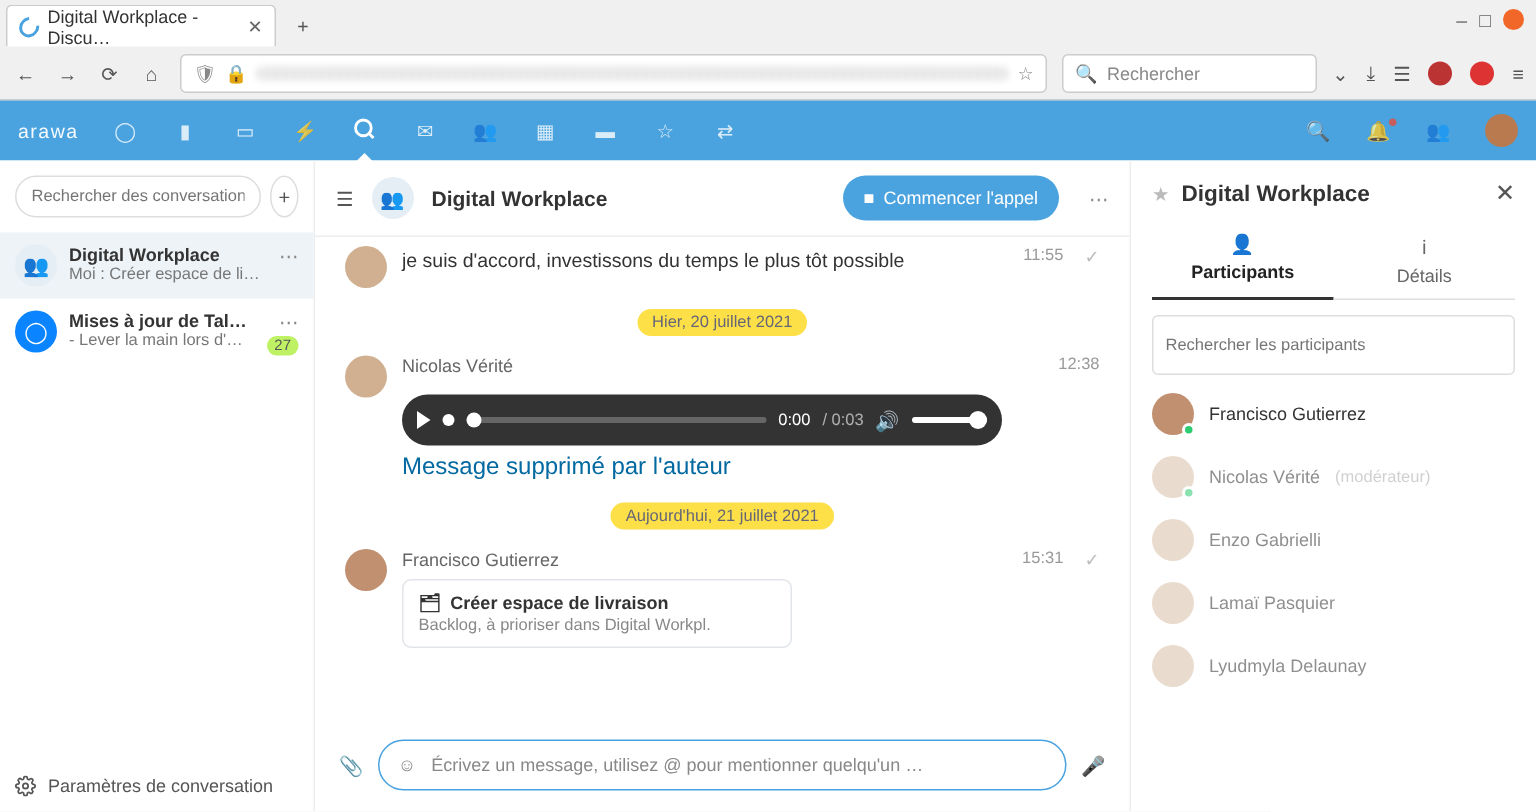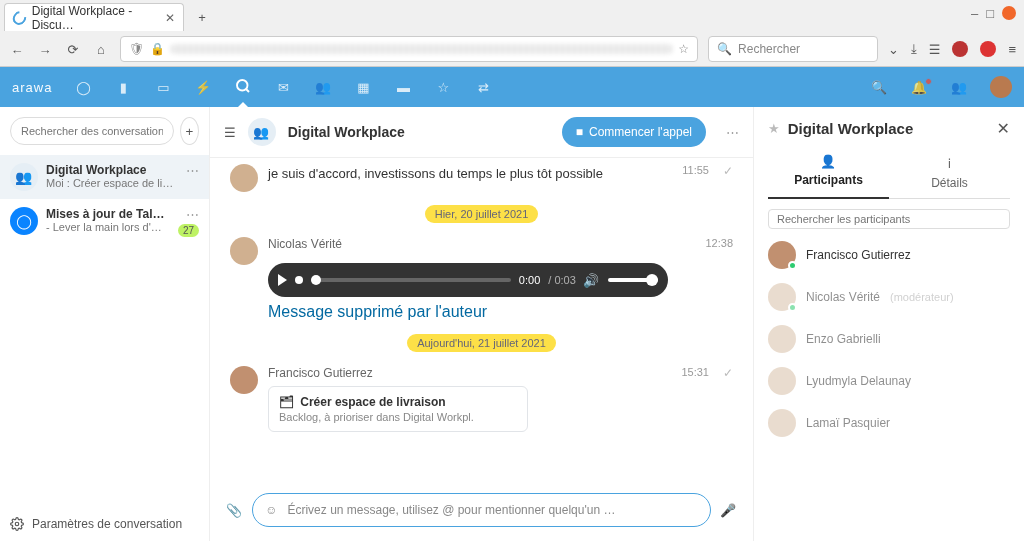--- a/index.html
+++ b/index.html
@@ -87,21 +87,21 @@
 
 .right { width:270px; padding:12px 14px; display:flex; flex-direction:column; }
 .right-head { display:flex; align-items:center; gap:8px; }
 .star { color:#bbb; cursor:pointer; }
 .right-title { font-weight:700; font-size:15px; }
 .close-x { margin-left:auto; color:#555; cursor:pointer; font-size:16px; }
 .tabs { display:flex; margin-top:16px; }
 .tabp { flex:1; text-align:center; font-size:12px; color:#666; padding-bottom:8px; cursor:pointer; border-bottom:1px solid #ddd; }
 .tabp.active { color:#222; font-weight:600; border-bottom:2px solid #333; }
 .tab-ic { display:block; font-size:13px; margin-bottom:4px; }
-.p-search { margin-top:10px; border:1px solid #ddd; border-radius:4px; height:20px; padding:0 8px; font-size:11px; color:#999; width:100%; }
+.p-search { margin-top:10px; border:1px solid #ddd; border-radius:4px; height:40px; padding:0 8px; font-size:11px; color:#999; width:100%; }
 .plist { margin-top:12px; display:flex; flex-direction:column; gap:14px; }
 .prow { display:flex; align-items:center; gap:10px; }
 .pav { width:28px; height:28px; border-radius:50%; background:#d8c0a8; position:relative; flex-shrink:0; }
 .online { position:absolute; right:-1px; bottom:-1px; width:9px; height:9px; border-radius:50%; background:#2ecc71; border:2px solid #fff; }
 .pname { font-size:12px; }
 .pmod { color:#aaa; font-size:11px; }
 .dim { opacity:.55; }
 </style>
 </head>
 <body>
@@ -313,21 +313,21 @@
           </span>
         <span class="pname">Nicolas Vérité</span>
         <span class="pmod">(modérateur)</span>
       </div>
       <div class="prow dim">
         <span class="pav"></span>
         <span class="pname">Enzo Gabrielli</span>
       </div>
       <div class="prow dim">
         <span class="pav"></span>
-        <span class="pname">Lyudmyla Delaunay</span>
+        <span class="pname">Lamaï Pasquier</span>
       </div>
       <div class="prow dim">
         <span class="pav"></span>
-        <span class="pname">Lamaï Pasquier</span>
+        <span class="pname">Lyudmyla Delaunay</span>
       </div>
     </div>
   </div>
 </div>
 
 </body></html>

